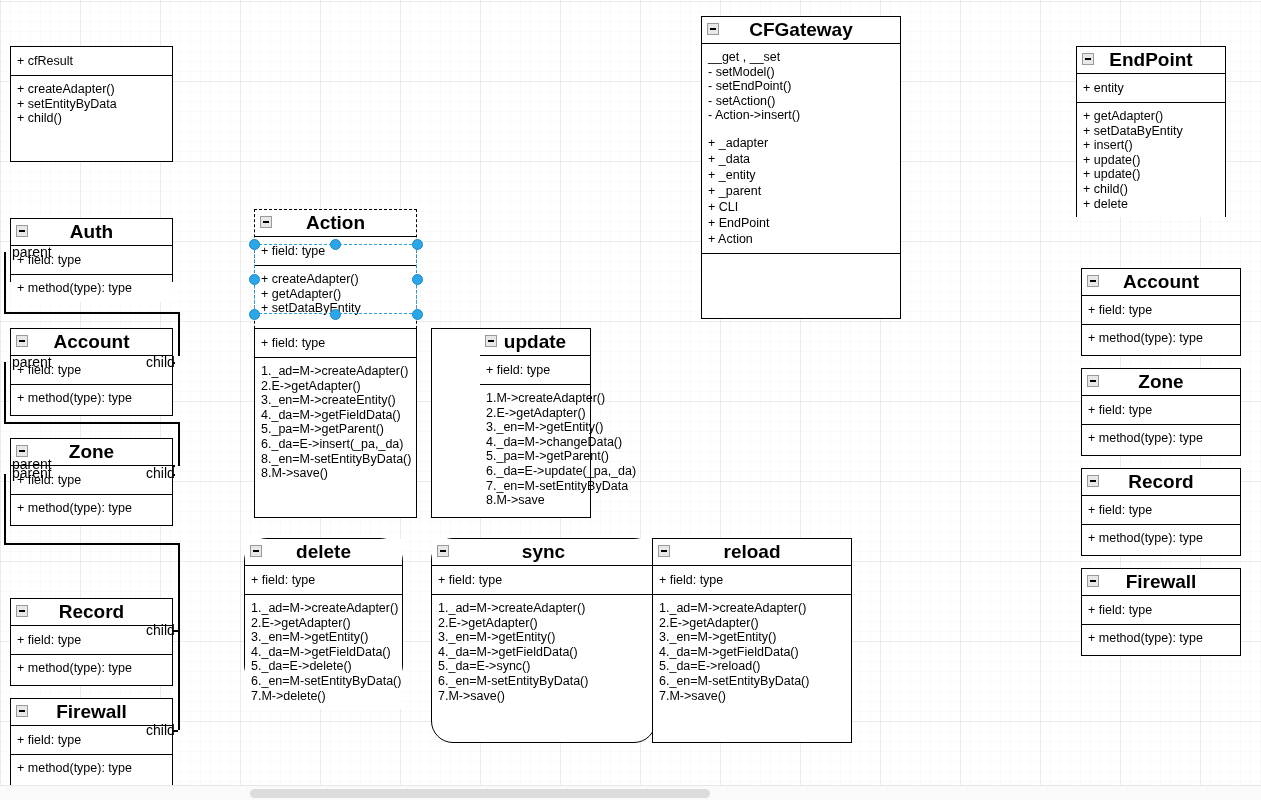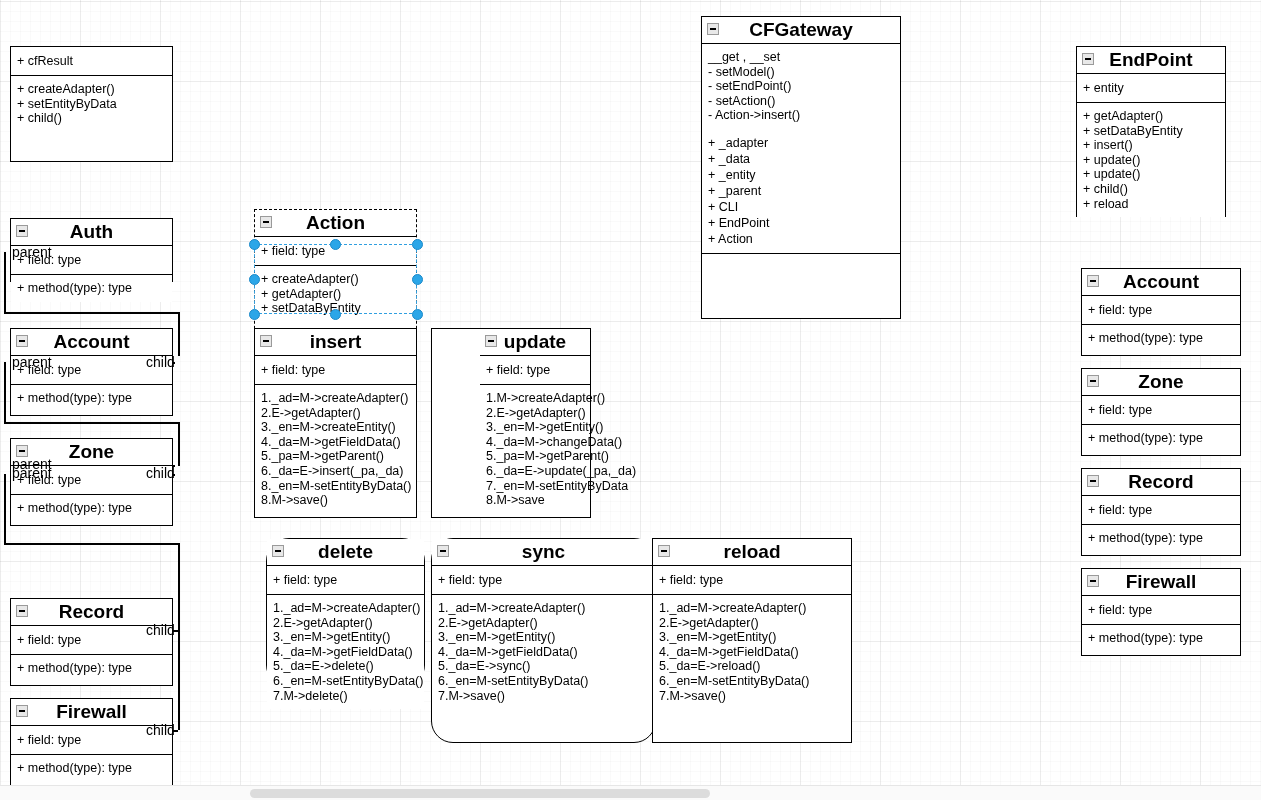--- a/index.html
+++ b/index.html
@@ -206,21 +206,21 @@
         <div class="sect attrs">
           <div class="row">+  entity</div>
         </div>
         <div class="sect methods">
           <div class="row">+ getAdapter()</div>
           <div class="row">+ setDataByEntity</div>
           <div class="row">+ insert()</div>
           <div class="row">+ update()</div>
           <div class="row">+ update()</div>
           <div class="row">+ child()</div>
-          <div class="row">+ reload</div>
+          <div class="row">+ delete</div>
         </div>
       </div>
       <div class="uml" style="left: 10px; top: 218px; width: 163px; height: 64px;">
         <div class="hdr"><span class="collapse-icon"></span><span>Auth</span></div>
         <div class="sect attrs">
           <div class="row">+ field: type</div>
         </div>
         <div class="sect methods">
           <div class="row">+ method(type): type</div>
         </div>
@@ -266,21 +266,20 @@
         <div class="sect attrs">
           <div class="row">+ field: type</div>
         </div>
         <div class="sect methods">
           <div class="row">+ createAdapter()</div>
           <div class="row">+ getAdapter()</div>
           <div class="row">+ setDataByEntity</div>
         </div>
       </div>
       <div class="uml" style="left: 254px; top: 328px; width: 163px; height: 190px;">
-        <div class="hdr"><span class="collapse-icon"></span><span>insert</span></div>
         <div class="sect attrs">
           <div class="row">+ field: type</div>
         </div>
         <div class="sect methods">
           <div class="row">1._ad=M-&gt;createAdapter()</div>
           <div class="row">2.E-&gt;getAdapter()</div>
           <div class="row">3._en=M-&gt;createEntity()</div>
           <div class="row">4._da=M-&gt;getFieldData()</div>
           <div class="row">5._pa=M-&gt;getParent()</div>
           <div class="row">6._da=E-&gt;insert(_pa,_da)</div>
@@ -297,21 +296,21 @@
           <div class="row">1.M-&gt;createAdapter()</div>
           <div class="row">2.E-&gt;getAdapter()</div>
           <div class="row">3._en=M-&gt;getEntity()</div>
           <div class="row">4._da=M-&gt;changeData()</div>
           <div class="row">5._pa=M-&gt;getParent()</div>
           <div class="row">6._da=E-&gt;update(_pa,_da)</div>
           <div class="row">7._en=M-setEntityByData</div>
           <div class="row">8.M-&gt;save</div>
         </div>
       </div>
-      <div class="uml" style="left: 266px; top: 538px; width: 159px; height: 150px; border-radius: 23px;">
+      <div class="uml" style="left: 244px; top: 538px; width: 159px; height: 150px; border-radius: 23px;">
         <div class="hdr"><span class="collapse-icon"></span><span>delete</span></div>
         <div class="sect attrs">
           <div class="row">+ field: type</div>
         </div>
         <div class="sect methods">
           <div class="row">1._ad=M-&gt;createAdapter()</div>
           <div class="row">2.E-&gt;getAdapter()</div>
           <div class="row">3._en=M-&gt;getEntity()</div>
           <div class="row">4._da=M-&gt;getFieldData()</div>
           <div class="row">5._da=E-&gt;delete()</div>

